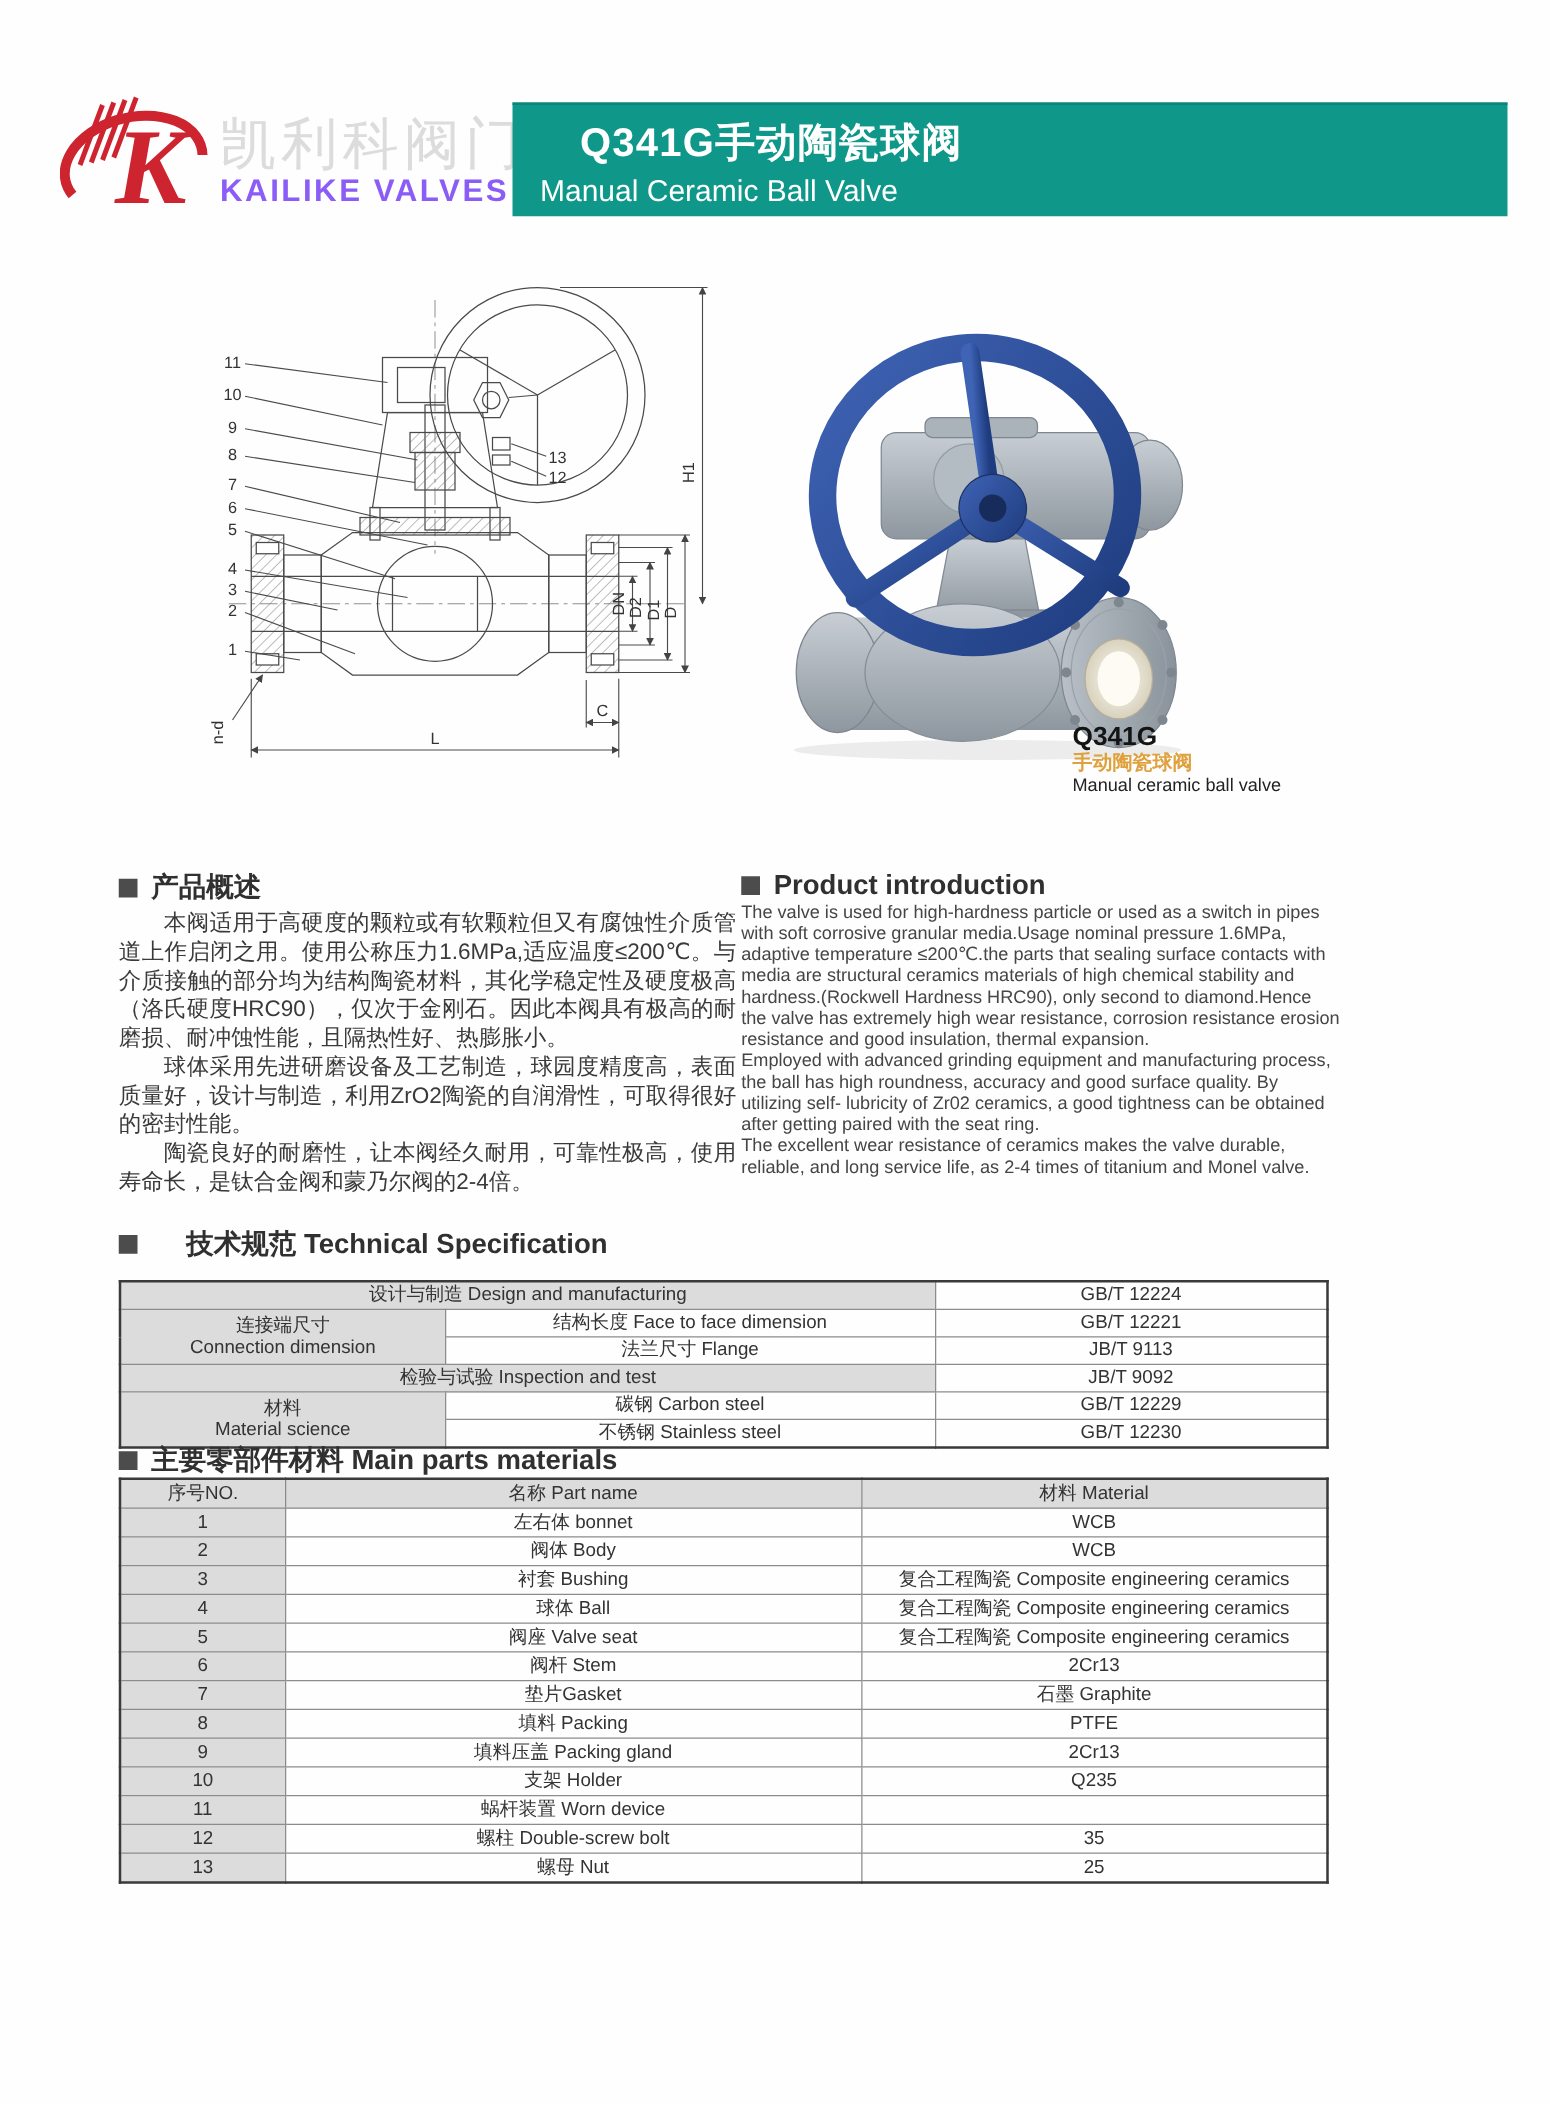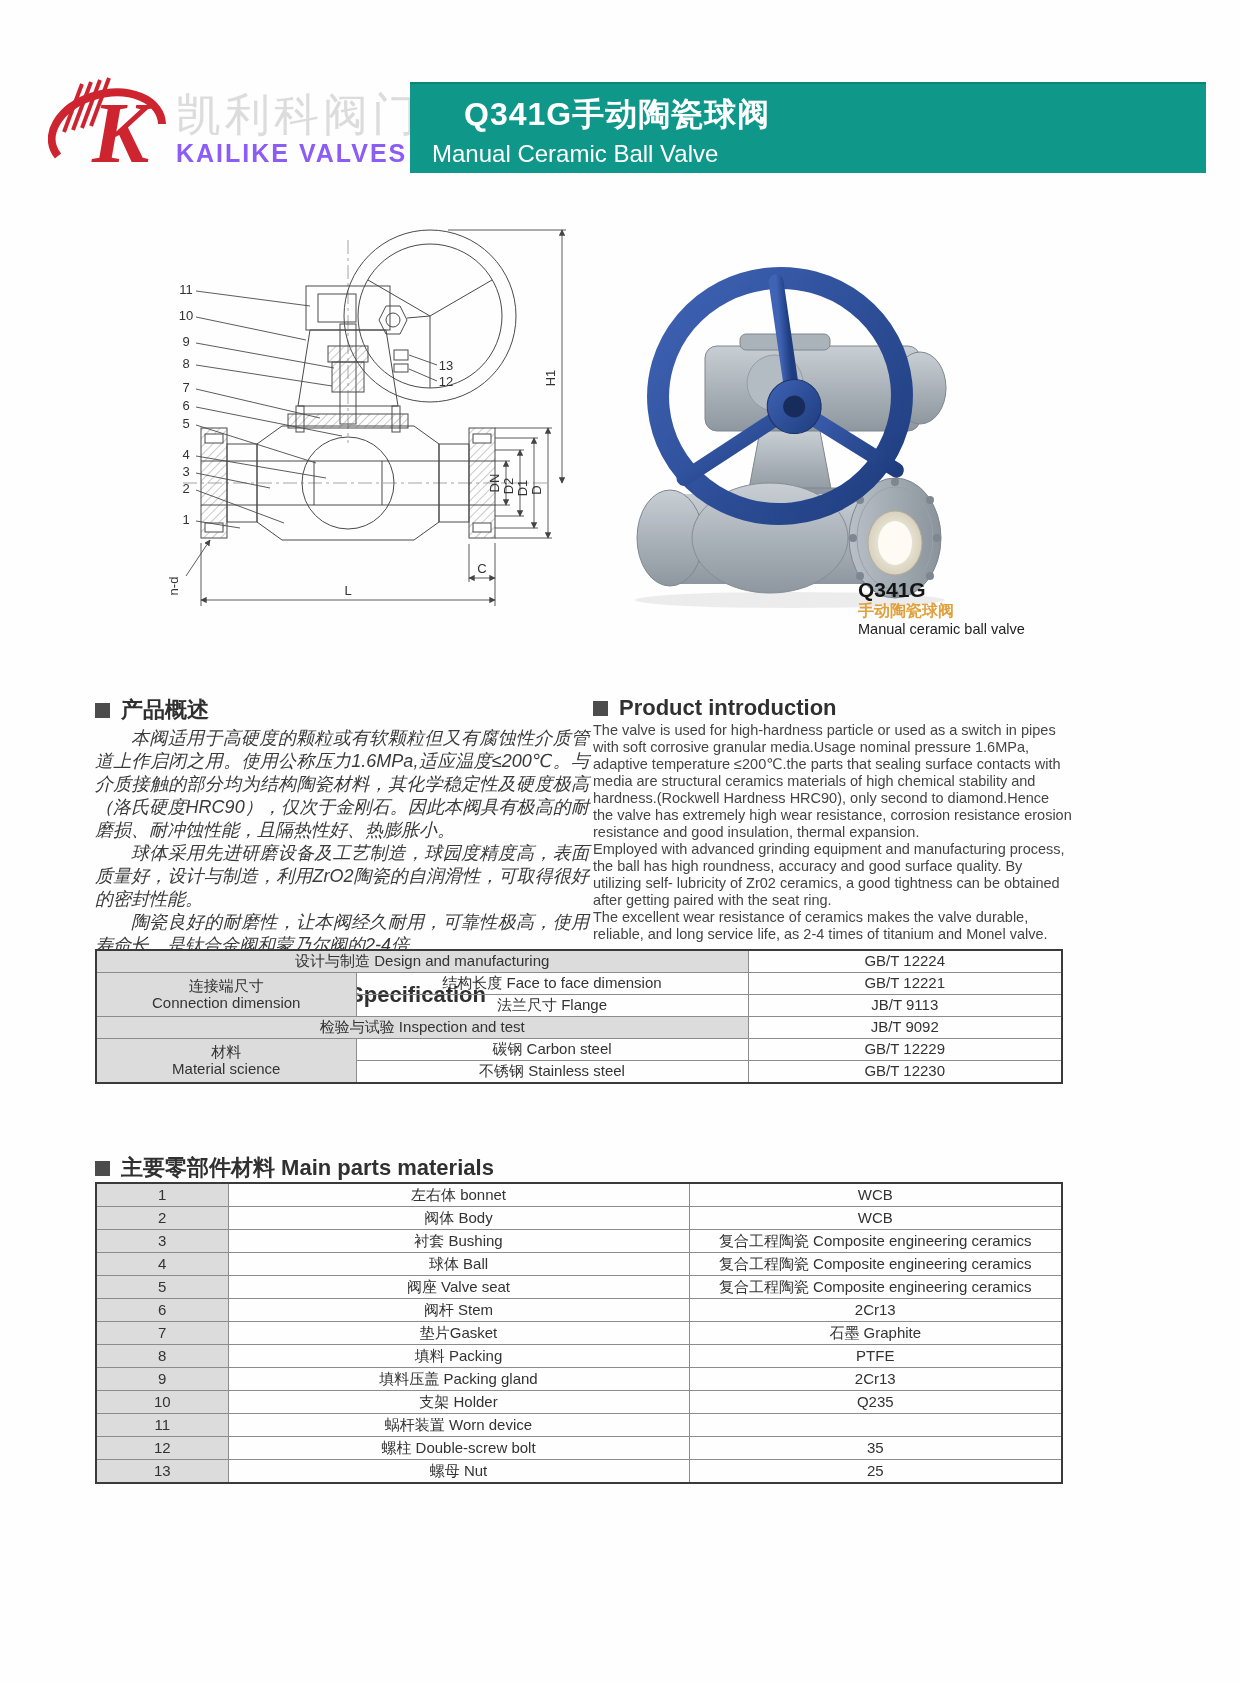--- a/index.html
+++ b/index.html
@@ -23,26 +23,26 @@
   .photo{position:absolute;left:590px;top:238px;}
   .photo-caption{position:absolute;left:858px;top:578px;line-height:1.15;z-index:5;}
   .caption-model{font-size:21px;font-weight:bold;color:#141414;}
   .caption-zh{font-size:16px;color:#dfa13e;font-weight:bold;}
   .caption-en{font-size:14.5px;color:#222222;}
   
   .section-heading{position:absolute;display:flex;align-items:center;font-weight:bold;font-size:22px;color:#303030;white-space:nowrap;}
   .sq{width:15px;height:15px;background:#4c4c4c;display:inline-block;margin-right:11px;flex:0 0 auto;}
   
   .overview-text{position:absolute;left:95px;top:727px;width:494px;font-size:18px;line-height:23px;color:#3a3a3a;text-align:justify;}
-  .overview-text p{margin:0;text-indent:2em;font-style:italic;}
+  .overview-text p{margin:0;text-indent:2em;}
   .intro-text{position:absolute;left:593px;top:722px;width:480px;font-size:14.5px;line-height:17px;color:#454545;}
   .intro-text p{margin:0;}
   
   table{border-collapse:collapse;table-layout:fixed;}
-  .spec-table{position:absolute;left:95px;top:949px;width:966px;font-size:15px;color:#333;border:2px solid #3a3a3a;}
+  .spec-table{position:absolute;left:95px;top:1024px;width:966px;font-size:15px;color:#333;border:2px solid #3a3a3a;}
   .spec-table td{border:1px solid #8c8c8c;text-align:center;padding:0 4px;height:21px;line-height:1.12;}
   .parts-table{position:absolute;left:95px;top:1182px;width:966px;font-size:15px;color:#333;border:2px solid #3a3a3a;}
   .parts-table td{border:1px solid #8c8c8c;text-align:center;padding:0 4px;height:22px;line-height:1.1;}
   .gray{background:#dcdcdc;}
   
   .ln{stroke:#4a4a4a;stroke-width:1;fill:none;}
   .cl{stroke:#8f8f8f;stroke-width:0.8;fill:none;stroke-dasharray:14 4 3 4;}
   .dim{stroke:#4a4a4a;stroke-width:0.9;fill:none;}
   .lbl{font-family:"Liberation Sans","DejaVu Sans",sans-serif;font-size:13px;fill:#333;}
 </style>
@@ -332,20 +332,25 @@
     <span class="sq"></span>
     <span>主要零部件材料  Main parts materials</span>
   </div>
   <table class="parts-table">
     <colgroup>
         <col style="width:132px">
         <col style="width:461px">
         <col style="width:373px">
       </colgroup>
     <tbody>
+        <tr>
+      <td class="gray">序号NO.</td>
+      <td class="gray">名称  Part name</td>
+      <td class="gray">材料 Material</td>
+    </tr>
     <tr>
           <td class="gray">1</td>
           <td>左右体 bonnet</td>
           <td>WCB</td>
         </tr>
     <tr>
           <td class="gray">2</td>
           <td>阀体 Body</td>
           <td>WCB</td>
         </tr>

